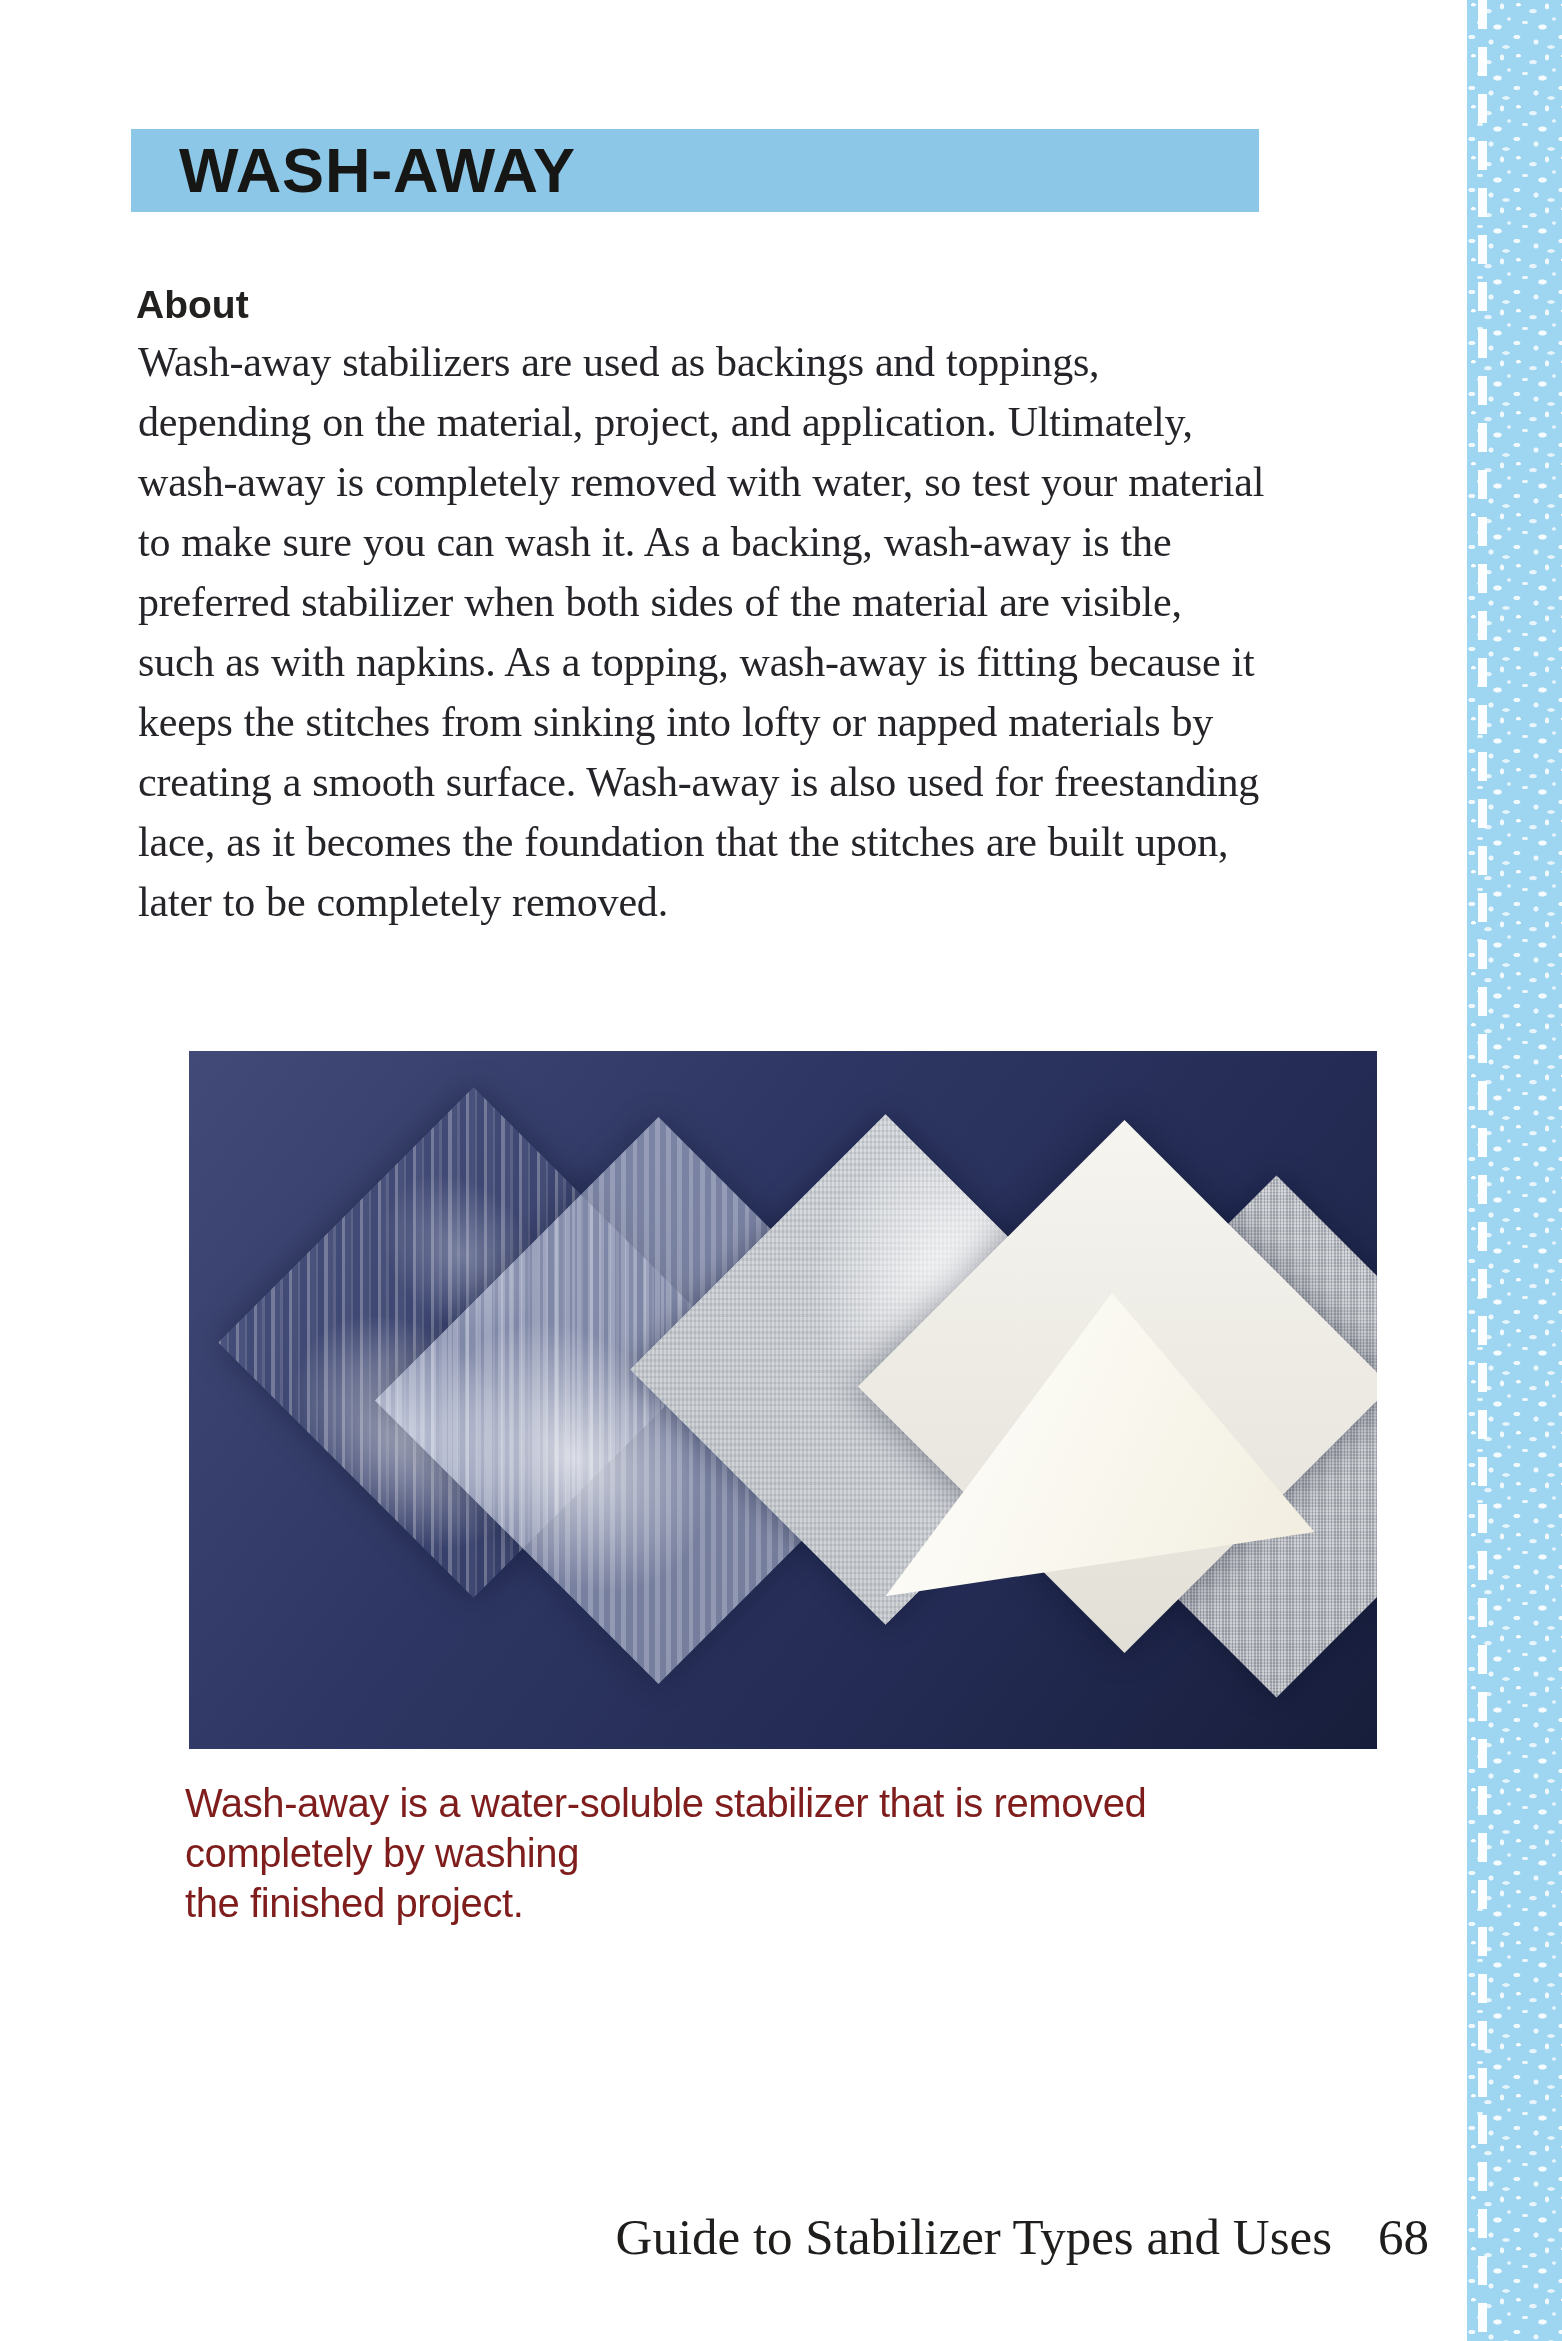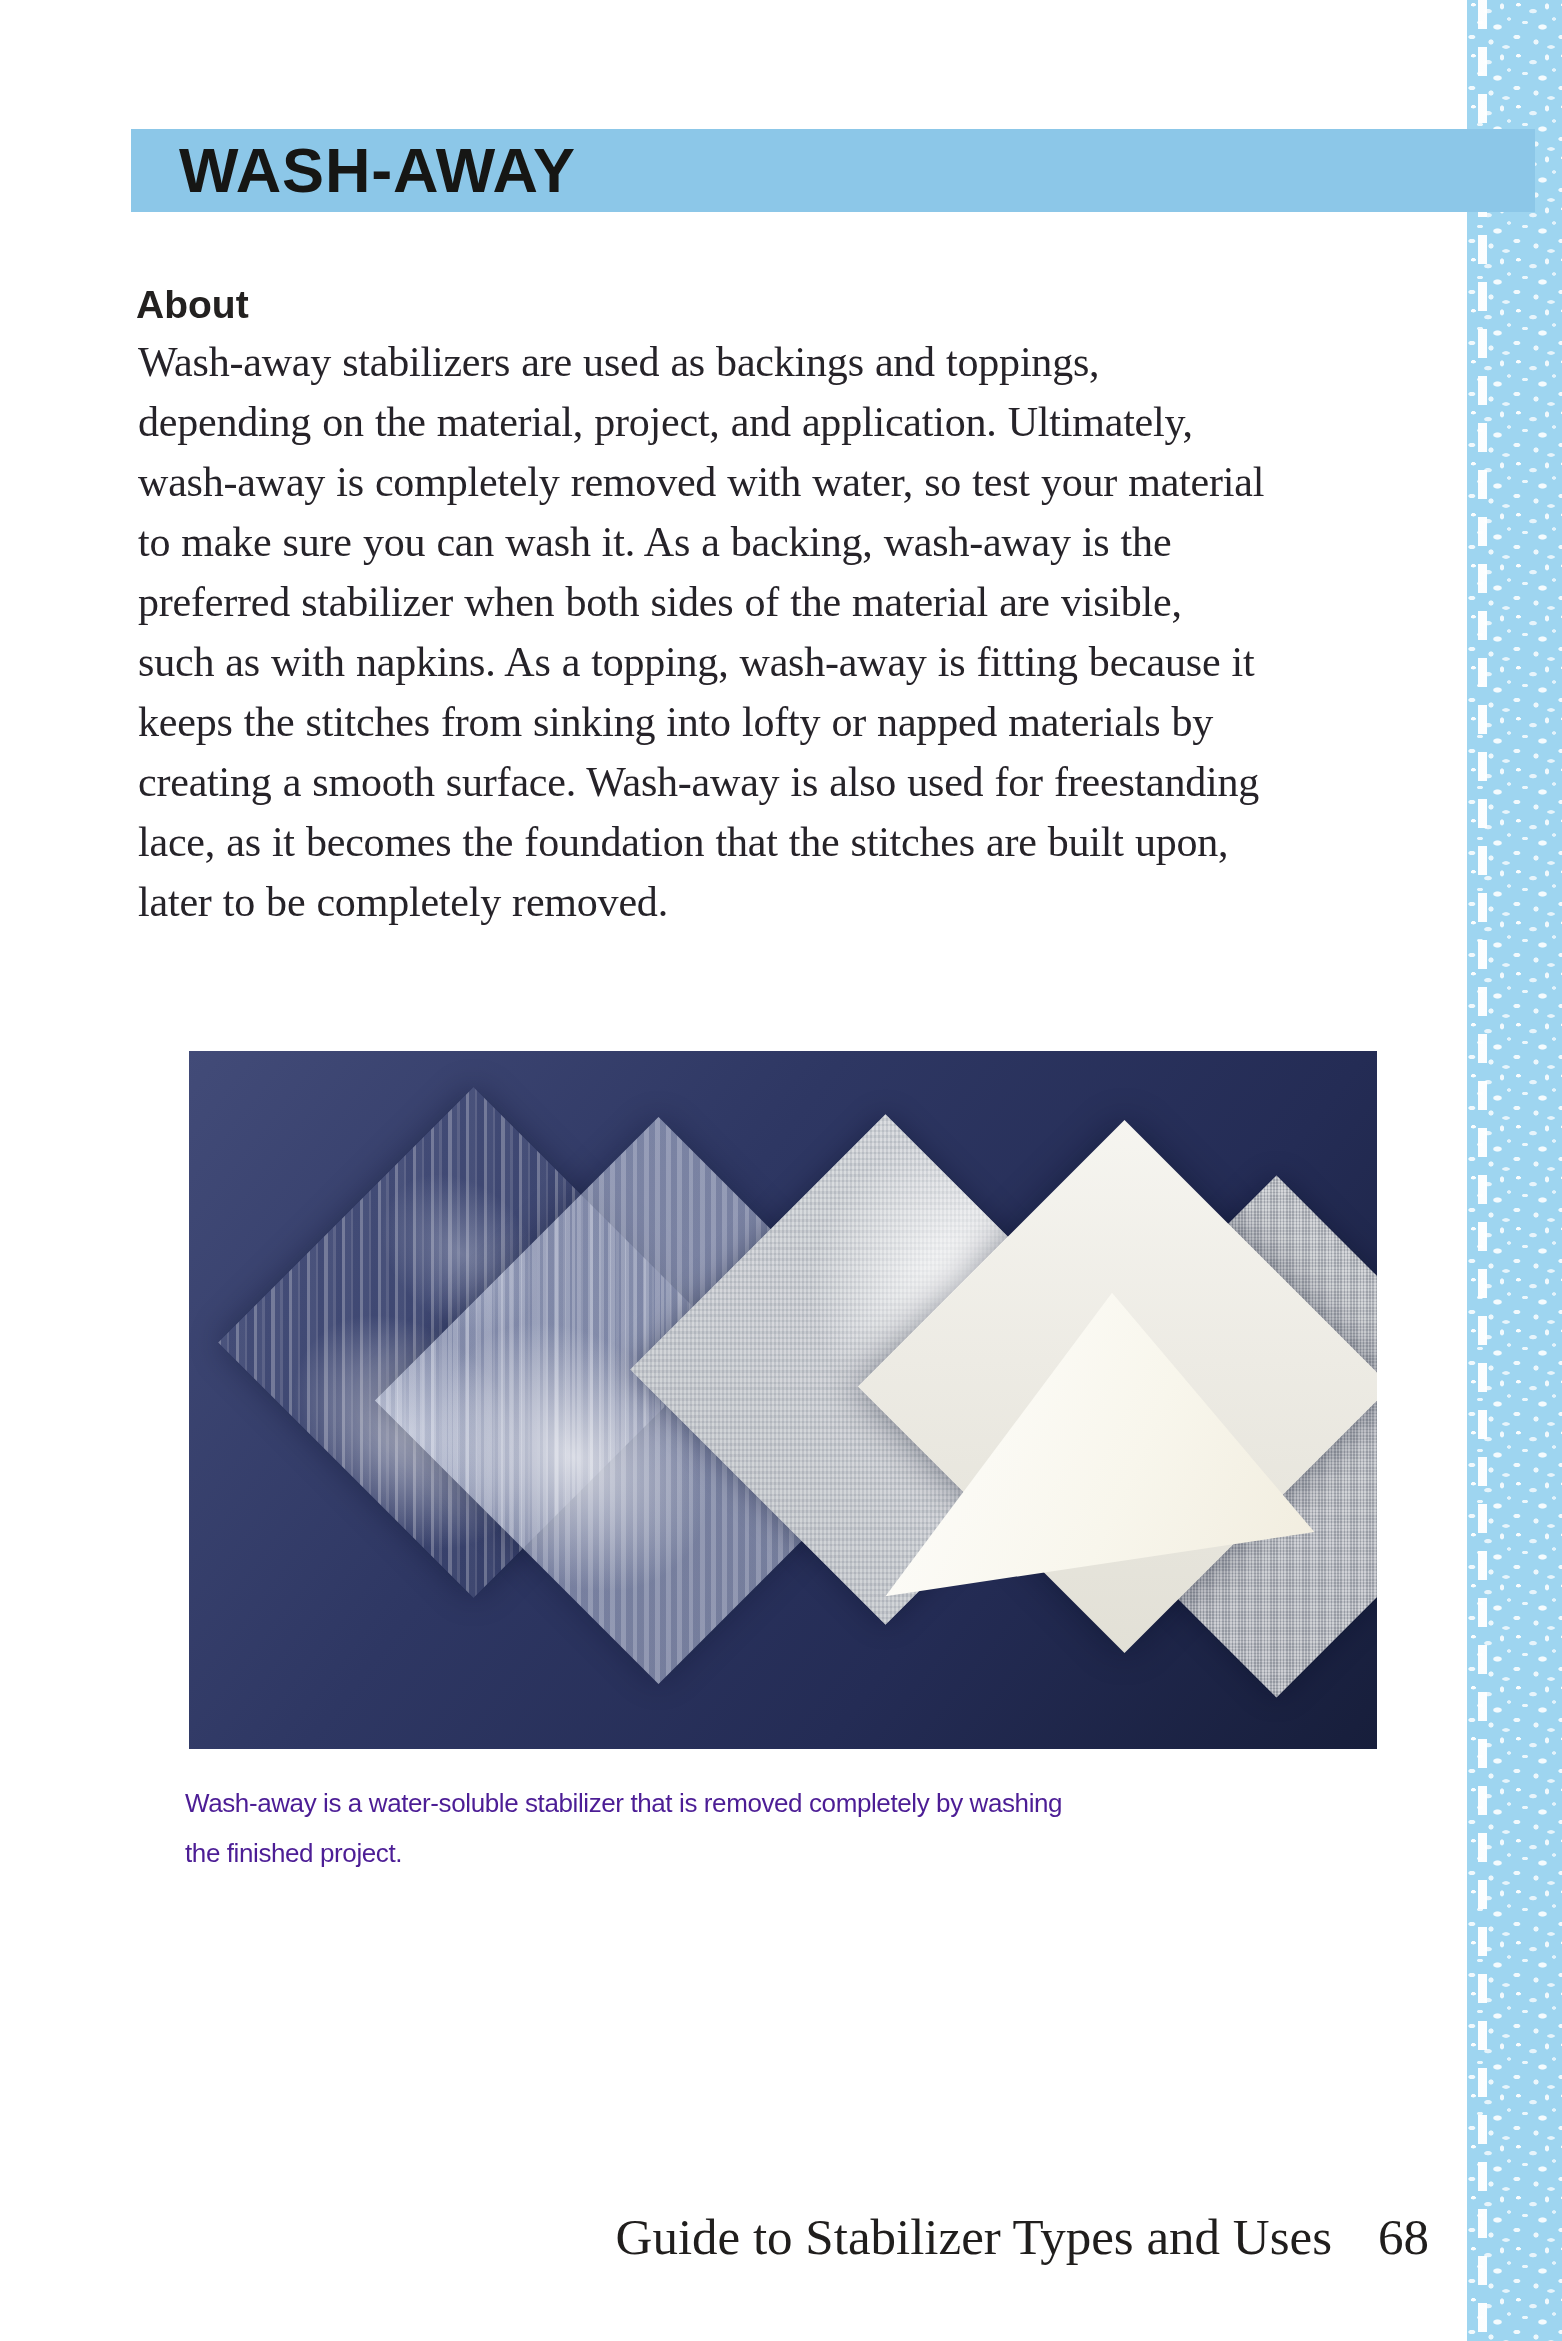--- a/index.html
+++ b/index.html
@@ -27,21 +27,21 @@
     background-size:45px 51px;
   }
   .stitch-line{
     position:absolute;top:0;left:11.2px;width:8.8px;height:100%;
     background:repeating-linear-gradient(to bottom,
       rgba(255,255,255,.97) 0 29px, rgba(255,255,255,0) 29px 47px);
   }
 
   
   .title-bar{
-    position:absolute;left:131px;top:129px;width:1404px;height:83px;
+    position:absolute;left:131px;top:129px;width:1128px;height:83px;
     background:#8cc7e8;
   }
   .title-bar h1{
     margin:0;padding:0 0 0 48px;line-height:83px;
     font-size:63px;font-weight:bold;letter-spacing:0.8px;color:#161614;
     font-family:"Liberation Sans",sans-serif;
   }
 
   
   .about-heading{
@@ -108,22 +108,22 @@
     position:absolute;left:682px;top:225px;width:482px;height:337px;z-index:6;
     clip-path:polygon(50% 5%, 92% 76%, 3% 95%);
     background:linear-gradient(115deg,#ffffff 0%,#f8f6ec 55%,#efeadb 100%);
     filter:drop-shadow(0 -4px 7.2px rgba(18,24,48,.28));
   }
 
   
   .caption{
     position:absolute;left:185px;top:1778px;width:1068px;
     font-family:"Liberation Sans",sans-serif;
-    font-size:26px;line-height:50px;letter-spacing:-0.4px;
-    color:#4c1d95;white-space:pre-line;
+    font-size:40px;line-height:50px;letter-spacing:-0.4px;
+    color:#7f1d1d;white-space:pre-line;
   }
 
   
   .footer{
     position:absolute;right:133px;top:2216px;
     display:flex;align-items:baseline;gap:46px;
     font-family:"Liberation Serif",serif;
     font-size:51px;line-height:43px;color:#201e1d;
   }
 </style>

